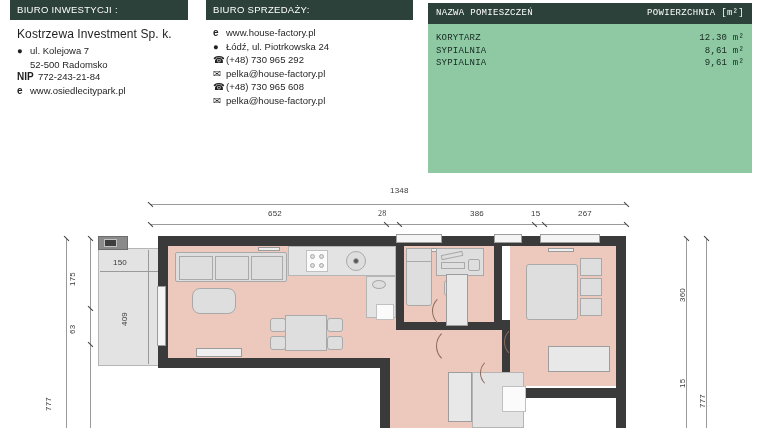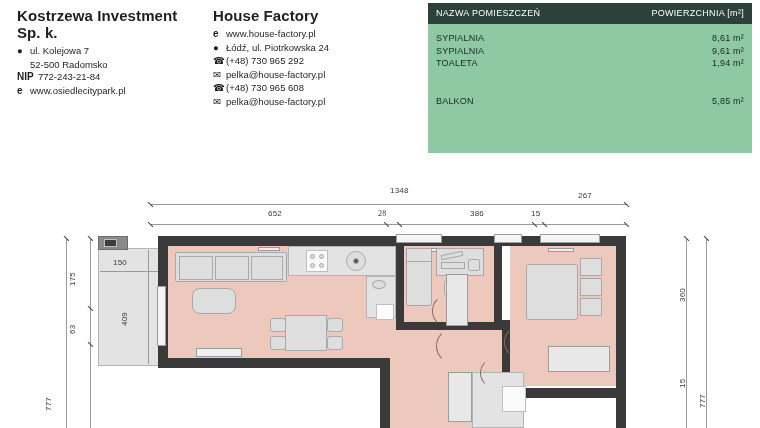--- a/index.html
+++ b/index.html
@@ -12,32 +12,32 @@
   .col{position:absolute;top:0;}
   #col-invest{left:10px;width:185px;}
   #col-sales{left:206px;width:215px;}
 
   .bar{background:#2b4139;color:#ffffff;font-size:9.5px;letter-spacing:.3px;
        padding:4px 7px 5px 7px;box-sizing:border-box;}
   #col-invest .bar{width:178px;}
   #col-sales .bar{width:207px;}
 
   .block{padding:7px 7px 0 7px;}
-  .org{font-size:15px;font-weight:bold;margin:0 0 4px 0;letter-spacing:.1px;}
+  .org{font-size:12px;font-weight:normal;margin:0 0 4px 0;letter-spacing:.1px;}
   .line{display:flex;align-items:flex-start;font-size:9.5px;line-height:12.5px;
         margin-bottom:1px;}
   .gl{width:13px;flex:0 0 13px;text-align:left;font-size:9.5px;line-height:12.5px;}
   .gl.bold{font-weight:bold;font-size:10px;}
   .txt{flex:1;}
   .indent{padding-left:13px;font-size:9.5px;line-height:12.5px;}
   .person{font-size:9.5px;line-height:12.5px;margin-top:6px;margin-bottom:1px;}
 
   
-  #areas{position:absolute;left:428px;top:3px;width:324px;height:150px;
-         background:#8ec9a4;}
+  #areas{position:absolute;left:428px;top:3px;width:324px;height:170px;
+         background:#8ec9a4;font-family:Liberation Mono, monospace;}
   #areas-head{display:flex;justify-content:space-between;background:#2b4139;
               color:#fff;font-size:9px;letter-spacing:.3px;padding:5px 8px 6px 8px;
               box-sizing:border-box;}
   #areas-body{padding:8px 8px 0 8px;}
   .arow{display:flex;justify-content:space-between;font-size:9px;
         line-height:12.6px;color:#16291f;letter-spacing:.2px;}
   .arow.gap{margin-top:25px;}
   .aval{white-space:nowrap;}
 
   
@@ -66,20 +66,21 @@
         width:100%;height:100%;}
   .rad{position:absolute;background:#efefef;border:1px solid #9b9b9b;
        box-sizing:border-box;}
 </style>
 </head>
 <body>
 
 <div id="header">
 
   <div class="col" id="col-invest">
+    <div class="bar">BIURO INWESTYCJI :</div>
     <div class="block">
       <div class="org">Kostrzewa Investment Sp. k.</div>
       <div class="line">
         <span class="gl">●</span>
         <span class="txt">
           <span>ul. Kolejowa 7</span>
         </span>
       </div>
       <div class="indent">52-500 Radomsko</div>
       <div class="line">
@@ -87,22 +88,22 @@
         <span class="txt" style="padding-left:8px">772-243-21-84</span>
       </div>
       <div class="line">
         <span class="gl bold">e</span>
         <span class="txt">www.osiedlecitypark.pl</span>
       </div>
     </div>
   </div>
 
   <div class="col" id="col-sales">
+    <div class="bar">BIURO SPRZEDAŻY:</div>
     <div class="block">
-      <div class="org">House Factory</div>
       <div class="line">
         <span class="gl bold">e</span>
         <span class="txt">www.house-factory.pl</span>
       </div>
       <div class="line">
         <span class="gl">●</span>
         <span class="txt">Łódź, ul. Piotrkowska 24</span>
       </div>
 
       <div class="line">
@@ -125,34 +126,30 @@
     </div>
   </div>
 
   <div id="areas">
     <div id="areas-head">
       <span>NAZWA POMIESZCZEŃ</span>
       <span>POWIERZCHNIA [m²]</span>
     </div>
     <div id="areas-body">
       <div class="arow">
+        <span>KORYTARZ</span>
+        <span class="aval">12.30 m²</span>
+      </div>
+      <div class="arow">
         <span>SYPIALNIA</span>
         <span class="aval">8,61 m²</span>
       </div>
       <div class="arow">
         <span>SYPIALNIA</span>
         <span class="aval">9,61 m²</span>
-      </div>
-      <div class="arow">
-        <span>TOALETA</span>
-        <span class="aval">1,94 m²</span>
-      </div>
-      <div class="arow gap">
-        <span>BALKON</span>
-        <span class="aval">5,85 m²</span>
       </div>
     </div>
   </div>
 </div>
 
 <div id="plan">
 
   <div class="dimtext" style="left:390px;top:10px;">1348</div>
   <div class="dimline" style="left:150px;top:28px;width:476px;height:1px;"></div>
   <div class="tick" style="left:147px;top:28px;"></div>
@@ -163,21 +160,21 @@
   <div class="tick" style="left:383px;top:48px;"></div>
   <div class="tick" style="left:396px;top:48px;"></div>
   <div class="tick" style="left:531px;top:48px;"></div>
   <div class="tick" style="left:541px;top:48px;"></div>
   <div class="tick" style="left:623px;top:48px;"></div>
 
   <div class="dimtext" style="left:268px;top:33px;">652</div>
   <div class="dimtext" style="left:378px;top:33px;font-family:Liberation Serif, serif;">28</div>
   <div class="dimtext" style="left:470px;top:33px;">386</div>
   <div class="dimtext" style="left:531px;top:33px;">15</div>
-  <div class="dimtext" style="left:578px;top:15px;">267</div>
+  <div class="dimtext" style="left:578px;top:33px;">267</div>
 
   <div class="dimline" style="left:66px;top:62px;width:1px;height:190px;"></div>
   <div class="tick" style="left:63px;top:62px;"></div>
   <div class="dimtext vtext" style="left:44px;top:235px;transform:rotate(-90deg);">777</div>
 
   <div class="dimline" style="left:90px;top:62px;width:1px;height:190px;"></div>
   <div class="tick" style="left:87px;top:62px;"></div>
   <div class="tick" style="left:87px;top:132px;"></div>
   <div class="tick" style="left:87px;top:168px;"></div>
   <div class="dimtext vtext" style="left:68px;top:110px;transform:rotate(-90deg);">175</div>

